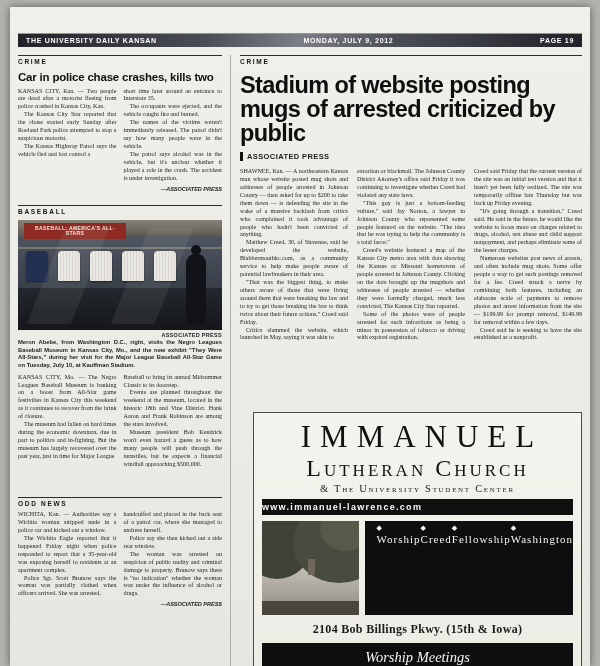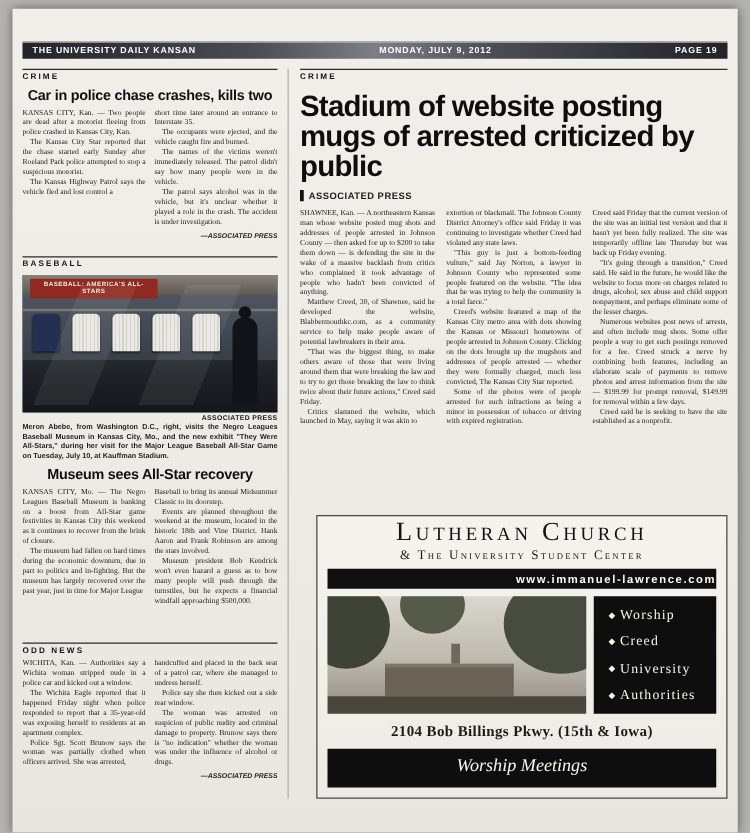--- a/index.html
+++ b/index.html
@@ -19,21 +19,21 @@
 
   .content { display:flex; margin:8px 8px 0; }
   .left-rail { width:204px; flex:none; }
   .main { flex:1; margin-left:8px; border-left:1px solid #b1afa7; padding-left:9px; }
 
   .section { border-top:1px solid #2b2b2b; margin-top:7px; }
   .section.first { margin-top:0; }
   .kicker { font:700 6.5px/1 "Liberation Sans", sans-serif; letter-spacing:1.7px;
             padding:3px 0 4px; color:#141414; }
   .head-sm { font:700 11.5px/1.05 "Liberation Sans", sans-serif; letter-spacing:-.2px;
-             margin:1px 0 5px; color:#101010;text-align:center; }
+             margin:1px 0 5px; color:#101010; }
   .head-lg { font:700 23.5px/1.03 "Liberation Sans", sans-serif; letter-spacing:-.6px;
              margin:3px 0 2px; color:#0e0e0e; }
   .byline { font:700 7.5px "Liberation Sans", sans-serif; letter-spacing:.4px;
             border-left:3px solid #111; padding-left:4px; margin:7px 0; }
 
   .cols { display:flex; gap:7px; overflow:hidden; }
   .cols .col { flex:1 1 0; font:6.1px/1.3 "Liberation Serif", serif; text-align:justify; color:#232323; }
   .col p { margin:0; text-indent:6px; }
   .col p:first-child { text-indent:0; }
   .credit { font:italic 700 5.5px "Liberation Sans", sans-serif; text-align:right; margin-top:3px; }
@@ -66,36 +66,36 @@
   .ph-person::before { content:""; position:absolute; top:-9px; left:5px; width:10px; height:10px;
                        border-radius:50%; background:#101217; }
   .ph-credit { font:700 5.5px "Liberation Sans",sans-serif; text-align:right; margin-top:2px; letter-spacing:.3px; }
   .caption { font:700 5.8px/1.32 "Liberation Sans",sans-serif; text-align:justify; margin:1px 0 4px; color:#1f1f1f; }
 
   
   .ad { border:1px solid #4a4a46; margin:6px 0 0 13px;
         background:linear-gradient(#f5f3ed,#ecebe4); overflow:hidden; }
   .ad-title { font-size:31px; letter-spacing:9px; text-indent:9px; text-align:center;
               margin-top:6px; color:#111; }
-  .ad-name { font-variant:small-caps; font-size:21px; letter-spacing:3px; text-align:center; color:#131313; }
+  .ad-name { font-variant:small-caps; font-size:24px; letter-spacing:3px; text-align:center; color:#131313; }
   .ad-sub2 { font-variant:small-caps; font-size:10.5px; letter-spacing:1.7px; text-align:center; margin-top:1px; }
   .ad-url { background:#101010; color:#fafafa; font:700 9px "Liberation Sans",sans-serif;
-            letter-spacing:1.3px; text-align:right; padding:3px 0; margin:5px 8px 0; }
+            letter-spacing:1.3px; text-align:left; padding:3px 0; margin:5px 8px 0; }
   .ad-mid { display:flex; gap:6px; margin:6px 8px 0; height:94px; }
   .ad-photo { flex:2.4; position:relative; overflow:hidden;
               background:linear-gradient(#dad7ce 0%,#bdb9af 55%,#8f8a7e 100%); }
   .tree { position:absolute; background:#3e4336; border-radius:50%; }
   .t1 { width:70px; height:70px; left:-20px; top:-12px; }
   .t2 { width:92px; height:80px; right:-26px; top:-18px; background:#474c3e; }
   .t3 { width:52px; height:46px; left:58px; top:-16px; background:#565b49; }
   .steeple { position:absolute; left:48%; bottom:40px; width:7px; height:16px; background:#6f675c; }
   .building { position:absolute; left:46px; right:58px; bottom:14px; height:26px;
               background:#6a6257; box-shadow:inset 0 3px 0 #7d7568; }
   .ground { position:absolute; left:0; right:0; bottom:0; height:14px; background:#4a463c; }
-  .ad-bullets { flex:1; background:#0e0e0e; color:#f5f5f0; display:flex; flex-direction:column;
+  .ad-bullets { flex:1; background:#0e0e0e; color:#f5f5f0; display:flex; flex-direction:row;
                 justify-content:space-evenly; padding-left:12px; }
   .ad-bullets div { font-size:11px; letter-spacing:1px; }
   .ad-bullets div::before { content:"◆  "; font-size:7px; position:relative; top:-1px; }
   .ad-address { font-weight:700; font-size:12px; text-align:center; margin:7px 0 6px; letter-spacing:.3px; }
   .ad-footer { background:#0e0e0e; color:#f7f6f2; text-align:center; padding:6px 0 8px; margin:0 8px 8px; }
   .wm1 { font:italic 400 14.5px "Liberation Serif",serif; }
 </style>
 </head>
 <body>
 
@@ -144,21 +144,20 @@
           <div class="jersey" style="left:72px"></div>
           <div class="jersey" style="left:104px"></div>
           <div class="jersey" style="left:136px"></div>
           <div class="ph-case"></div>
           <div class="ph-glare g1"></div>
           <div class="ph-glare g2"></div>
           <div class="ph-person"></div>
         </div>
         <div class="ph-credit">ASSOCIATED PRESS</div>
         <div class="caption">Meron Abebe, from Washington D.C., right, visits the Negro Leagues Baseball Museum in Kansas City, Mo., and the new exhibit "They Were All-Stars," during her visit for the Major League Baseball All-Star Game on Tuesday, July 10, at Kauffman Stadium.</div>
-        <div class="head-sm">Museum sees All-Star recovery</div>
         <div class="cols museum-cols">
           <div class="col">
               <p>KANSAS CITY, Mo. — The Negro Leagues Baseball Museum is banking on a boost from All-Star game festivities in Kansas City this weekend as it continues to recover from the brink of closure.</p>
               <p>The museum had fallen on hard times during the economic downturn, due in part to politics and in-fighting. But the museum has largely recovered over the past year, just in time for Major League</p>
             </div>
           <div class="col">
               <p>Baseball to bring its annual Midsummer Classic to its doorstep.</p>
               <p>Events are planned throughout the weekend at the museum, located in the historic 18th and Vine District. Hank Aaron and Frank Robinson are among the stars involved.</p>
               <p>Museum president Bob Kendrick won't even hazard a guess as to how many people will push through the turnstiles, but he expects a financial windfall approaching $500,000.</p>
             </div>
@@ -206,37 +205,38 @@
             </div>
           <div class="col">
               <p>Creed said Friday that the current version of the site was an initial test version and that it hasn't yet been fully realized. The site was temporarily offline late Thursday but was back up Friday evening.</p>
               <p>"It's going through a transition," Creed said. He said in the future, he would like the website to focus more on charges related to drugs, alcohol, sex abuse and child support nonpayment, and perhaps eliminate some of the lesser charges.</p>
               <p>Numerous websites post news of arrests, and often include mug shots. Some offer people a way to get such postings removed for a fee. Creed struck a nerve by combining both features, including an elaborate scale of payments to remove photos and arrest information from the site — $199.99 for prompt removal, $149.99 for removal within a few days.</p>
               <p>Creed said he is seeking to have the site established as a nonprofit.</p>
             </div>
         </div>
 
         <div class="ad">
+          <div class="ad-title">IMMANUEL</div>
           <div class="ad-name">Lutheran Church</div>
           <div class="ad-sub2">&amp; The University Student Center</div>
           <div class="ad-url">www.immanuel-lawrence.com</div>
           <div class="ad-mid">
             <div class="ad-photo">
               <div class="tree t1"></div>
               <div class="tree t2"></div>
               <div class="tree t3"></div>
               <div class="steeple"></div>
               <div class="building"></div>
               <div class="ground"></div>
             </div>
             <div class="ad-bullets">
                 <div>Worship</div>
                 <div>Creed</div>
-                <div>University</div>
-                <div>Authorities</div>
+                <div>Fellowship</div>
+                <div>Washington</div>
               </div>
           </div>
           <div class="ad-address">2104 Bob Billings Pkwy. (15th &amp; Iowa)</div>
           <div class="ad-footer">
             <div class="wm1">Worship Meetings</div>
 
           </div>
         </div>
 
       </div>

